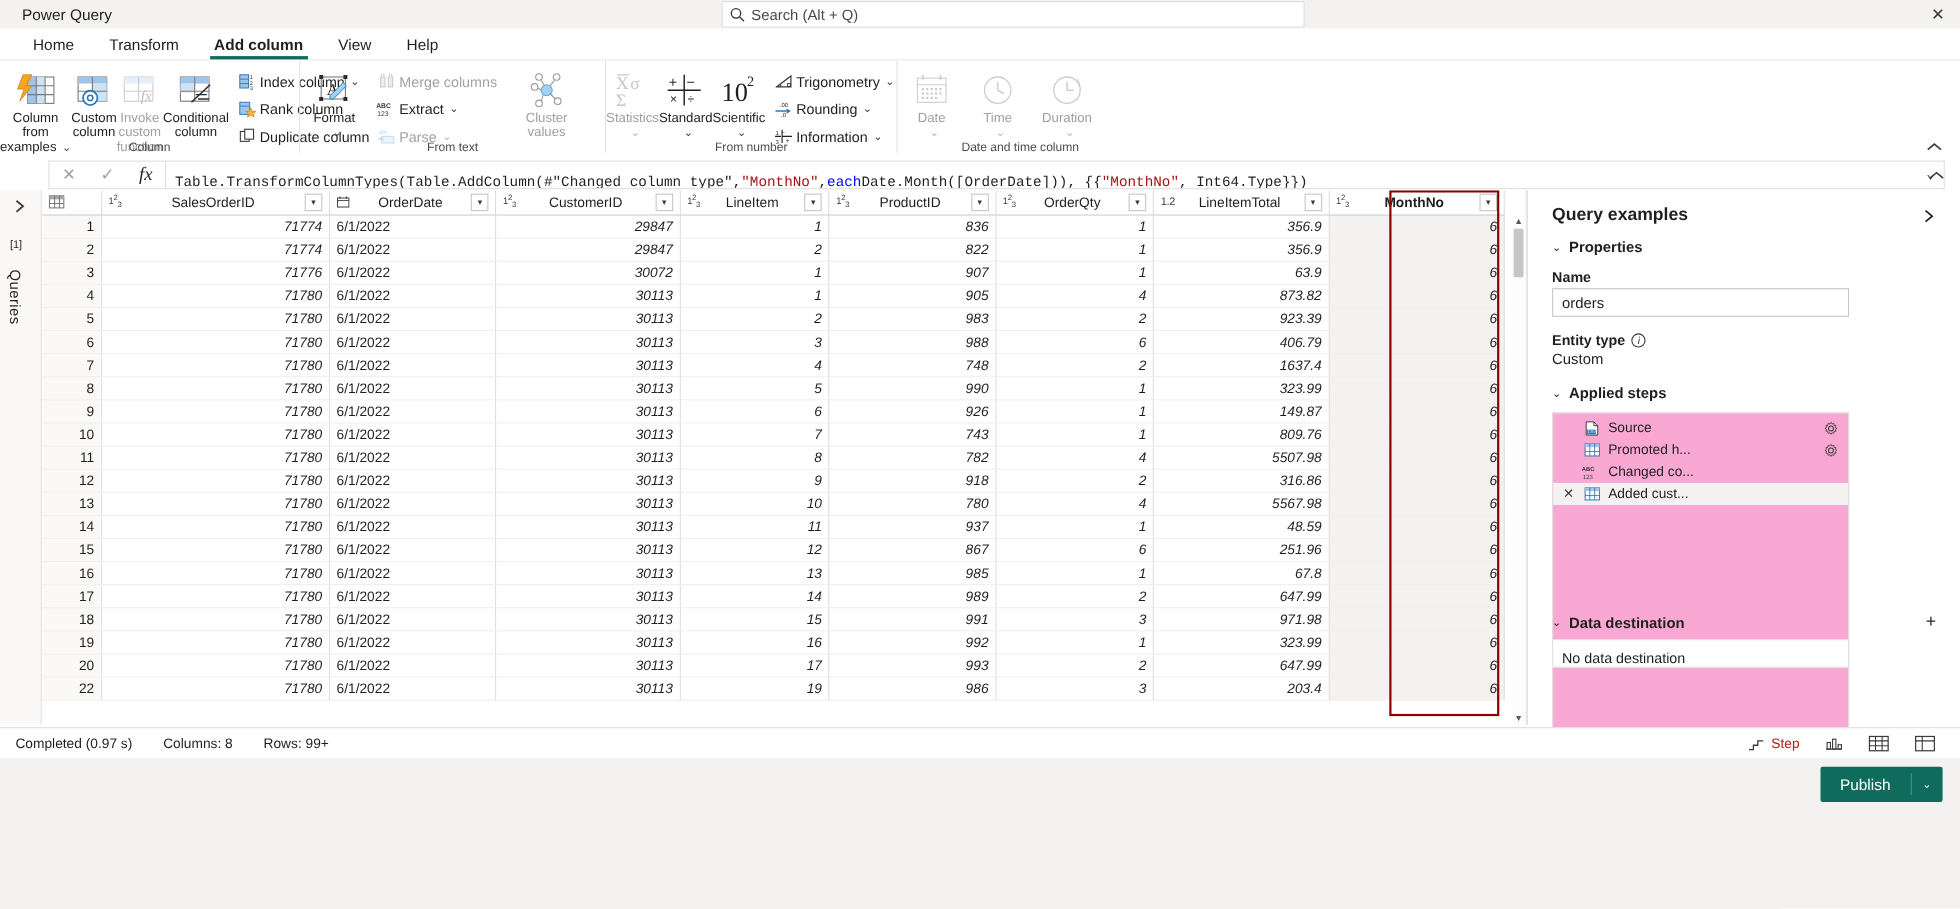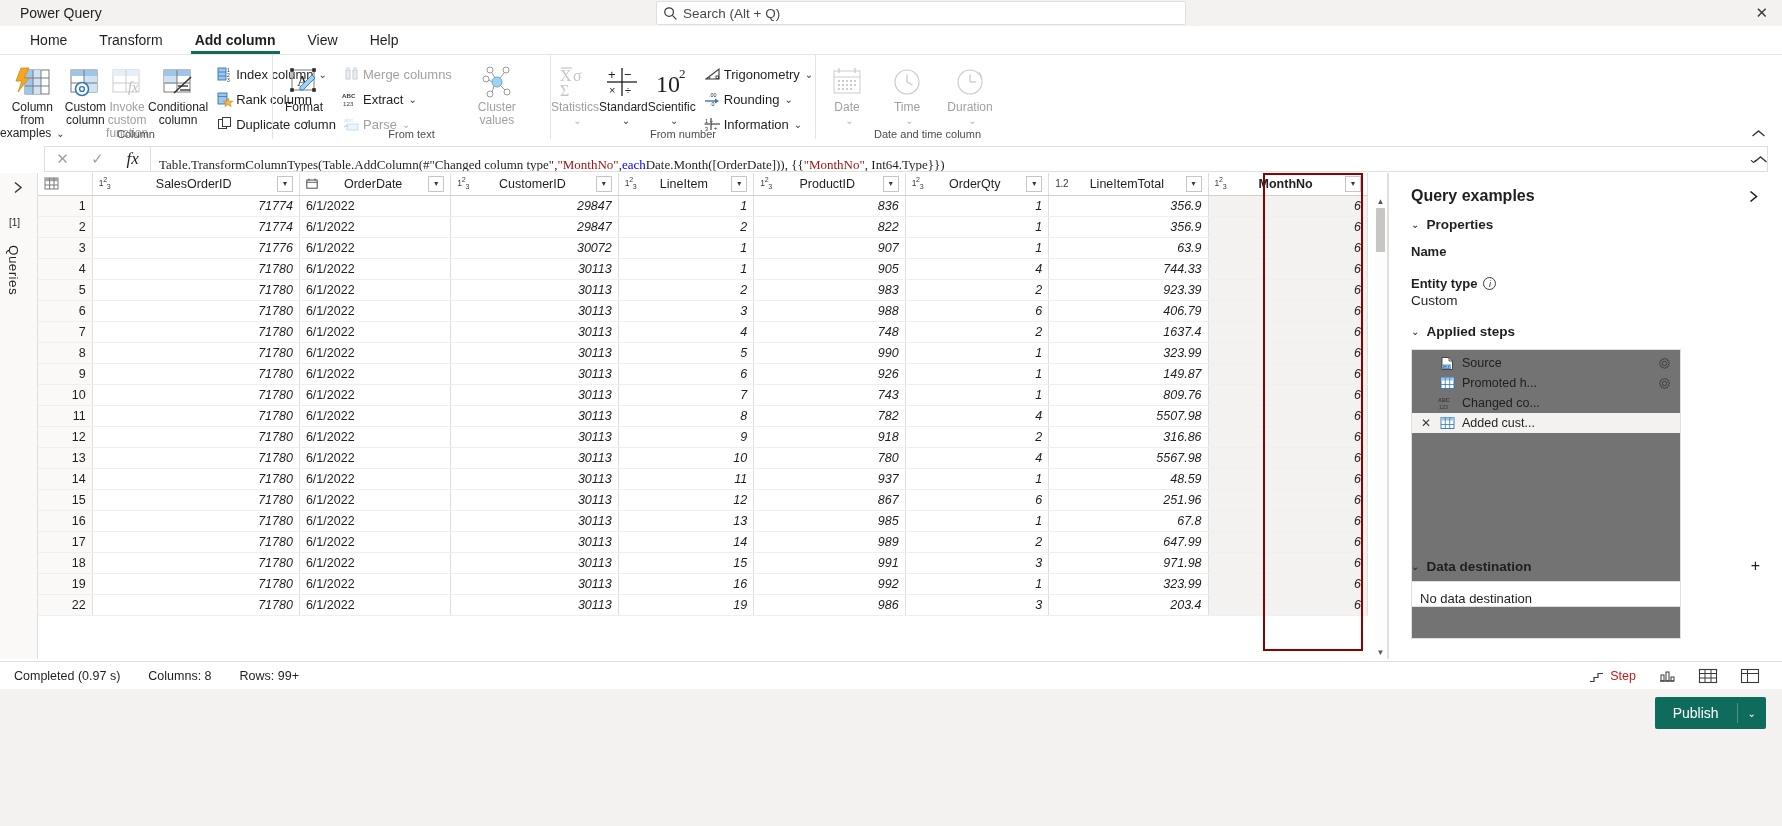--- a/index.html
+++ b/index.html
@@ -43,21 +43,21 @@
   .grouplbl { position:absolute; bottom:-1px; width:100%; text-align:center; font-size:11px; color:#4f4d4b; }
   .ribbon-collapse { position:absolute; right:16px; bottom:6px; font-size:14px; color:#3b3a39; }
 
   
   .fbarRow { height:28px; display:flex; align-items:center; background:#ffffff; padding-left:44px; }
   .fbtns { display:flex; align-items:center; width:106px; height:26px; border:1px solid #e1dfdd; border-right:none;
            background:#fff; justify-content:space-around; }
   .fbtns span { color:#a19f9d; font-size:15px; }
   .fbtns .fx { color:#201f1e; font-family:"Liberation Serif", serif; font-style:italic; font-size:17px; }
   .fbox { flex:1; height:26px; border:1px solid #e1dfdd; display:flex; align-items:center;
-          padding:12px 24px 0 8px; font-family:Liberation Serif, serif; font-size:13px;
+          padding:12px 24px 0 8px; font-family:Liberation Mono, monospace; font-size:13px;
           position:relative; margin-right:14px; background:#fff; overflow:hidden; white-space:nowrap; }
   .fbox .dd { position:absolute; right:8px; top:4px; color:#3b3a39; font-size:13px; }
   .m-str { color:#a31515; }
   .m-kw  { color:#0000ff; }
   .m-pl  { color:#201f1e; }
 
   
   .main { display:flex; height:486px; }
   .qrail { width:38px; background:#faf9f8; border-right:1px solid #e1dfdd; position:relative; }
   .qrail .caret { position:absolute; top:8px; left:12px; font-size:14px; color:#3b3a39; }
@@ -95,21 +95,21 @@
   .qsHead .x { font-size:13px; color:#201f1e; }
   .sect { display:flex; align-items:center; gap:7px; padding:2px 22px 4px 22px; font-size:13.5px; font-weight:bold; }
   .sect .cv { font-size:10px; font-weight:normal; }
   .fld-lbl { padding:8px 22px 3px 22px; font-size:13px; font-weight:bold; }
   .nameInput { margin:0 22px; width:270px; height:26px; border:1px solid #c8c6c4; background:#fff;
                display:flex; align-items:center; padding:0 8px; font-size:13.5px; }
   .ent-lbl { padding:14px 22px 0 22px; font-size:13px; font-weight:bold; display:flex; align-items:center; gap:6px;}
   .info-i { width:13px; height:13px; border:1px solid #3b3a39; border-radius:50%; font-size:9px;
             display:inline-flex; align-items:center; justify-content:center; font-weight:normal; font-style:italic;}
   .ent-val { padding:2px 22px 0 22px; font-size:13.5px; }
-  .stepsbox { margin:6px 10px 0 22px; width:270px; height:290px; border:1px solid #e1dfdd; background:#737373; padding-top:3px; }
+  .stepsbox { margin:6px 10px 0 22px; width:270px; height:290px; border:1px solid #e1dfdd; background:#f9a8d4; padding-top:3px; }
   .step { display:flex; align-items:center; height:20px; font-size:12.5px; padding:0 6px 0 8px; gap:6px; }
   .step.sel { background:#f3f2f1; }
   .step .sx { width:12px; font-size:12px; color:#3b3a39; text-align:center; }
   .step .sico { width:18px; display:flex; align-items:center; justify-content:center; }
   .step .slbl { flex:1; white-space:nowrap; overflow:hidden; }
   .step .gear { width:16px; color:#3b3a39; font-size:12px; }
   .dd-sect { position:absolute; left:0; right:0; bottom:52px; }
   .dd-row { display:flex; align-items:center; justify-content:space-between; padding:0 22px; }
   .dd-plus { font-size:16px; color:#201f1e; }
   .dd-box { margin:6px 22px 0 22px; width:270px; height:26px; border:1px solid #e1dfdd; background:#fff;
@@ -608,21 +608,21 @@
             <td class="num selcol">6</td>
           </tr>
           <tr>
             <td class="rowhdr">4</td>
             <td class="num">71780</td>
             <td class="plain">6/1/2022</td>
             <td class="num">30113</td>
             <td class="num">1</td>
             <td class="num">905</td>
             <td class="num">4</td>
-            <td class="num">744.33</td>
+            <td class="num">873.82</td>
             <td class="num selcol">6</td>
           </tr>
           <tr>
             <td class="rowhdr">5</td>
             <td class="num">71780</td>
             <td class="plain">6/1/2022</td>
             <td class="num">30113</td>
             <td class="num">2</td>
             <td class="num">983</td>
             <td class="num">2</td>
@@ -774,20 +774,31 @@
           </tr>
           <tr>
             <td class="rowhdr">19</td>
             <td class="num">71780</td>
             <td class="plain">6/1/2022</td>
             <td class="num">30113</td>
             <td class="num">16</td>
             <td class="num">992</td>
             <td class="num">1</td>
             <td class="num">323.99</td>
+            <td class="num selcol">6</td>
+          </tr>
+          <tr>
+            <td class="rowhdr">20</td>
+            <td class="num">71780</td>
+            <td class="plain">6/1/2022</td>
+            <td class="num">30113</td>
+            <td class="num">17</td>
+            <td class="num">993</td>
+            <td class="num">2</td>
+            <td class="num">647.99</td>
             <td class="num selcol">6</td>
           </tr>
           <tr>
             <td class="rowhdr">22</td>
             <td class="num">71780</td>
             <td class="plain">6/1/2022</td>
             <td class="num">30113</td>
             <td class="num">19</td>
             <td class="num">986</td>
             <td class="num">3</td>
@@ -819,20 +830,23 @@
             <polyline points="3.5,1.5 9.5,6.5 3.5,11.5" fill="none" stroke="#201f1e" stroke-width="1.6"></polyline>
           </svg>
       </div>
     </div>
 
     <div class="sect">
       <span class="cv">⌄</span>
       <span>Properties</span>
     </div>
     <div class="fld-lbl">Name</div>
+    <div class="nameInput">
+      <span>orders</span>
+    </div>
     <div class="ent-lbl">
       <span>Entity type</span>
       <span class="info-i">i</span>
     </div>
     <div class="ent-val">Custom</div>
 
     <div class="sect" style="padding-top:16px;">
       <span class="cv">⌄</span>
       <span>Applied steps</span>
     </div>

